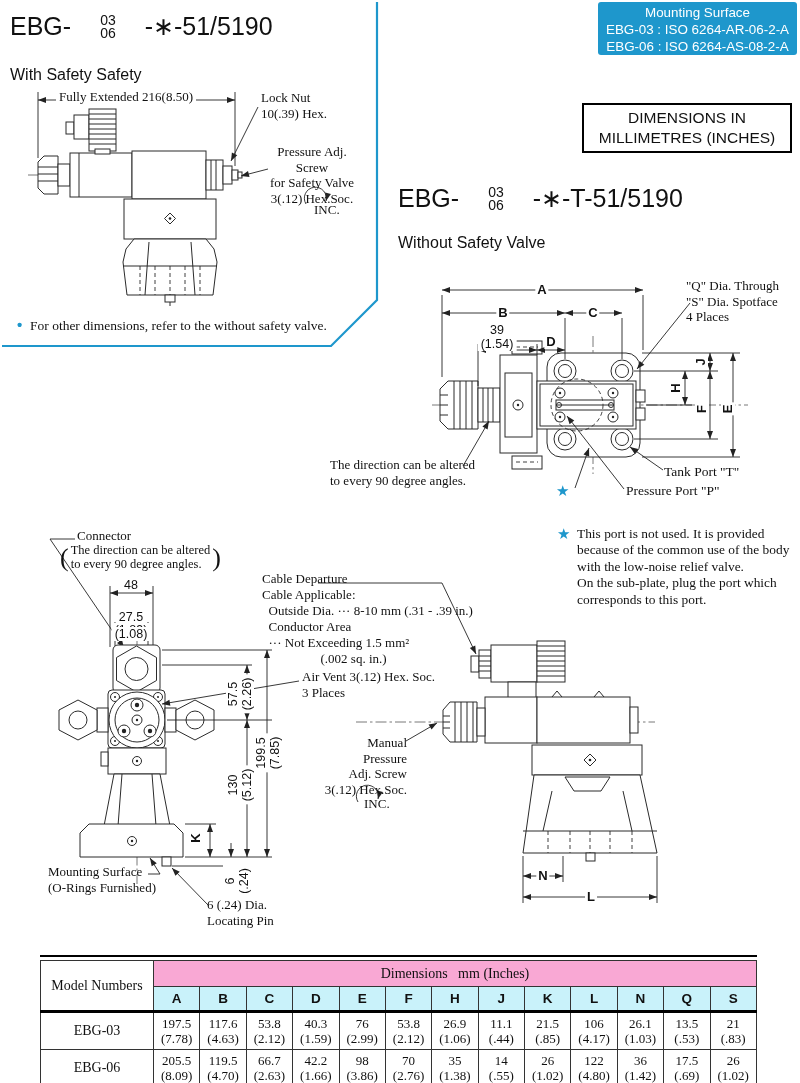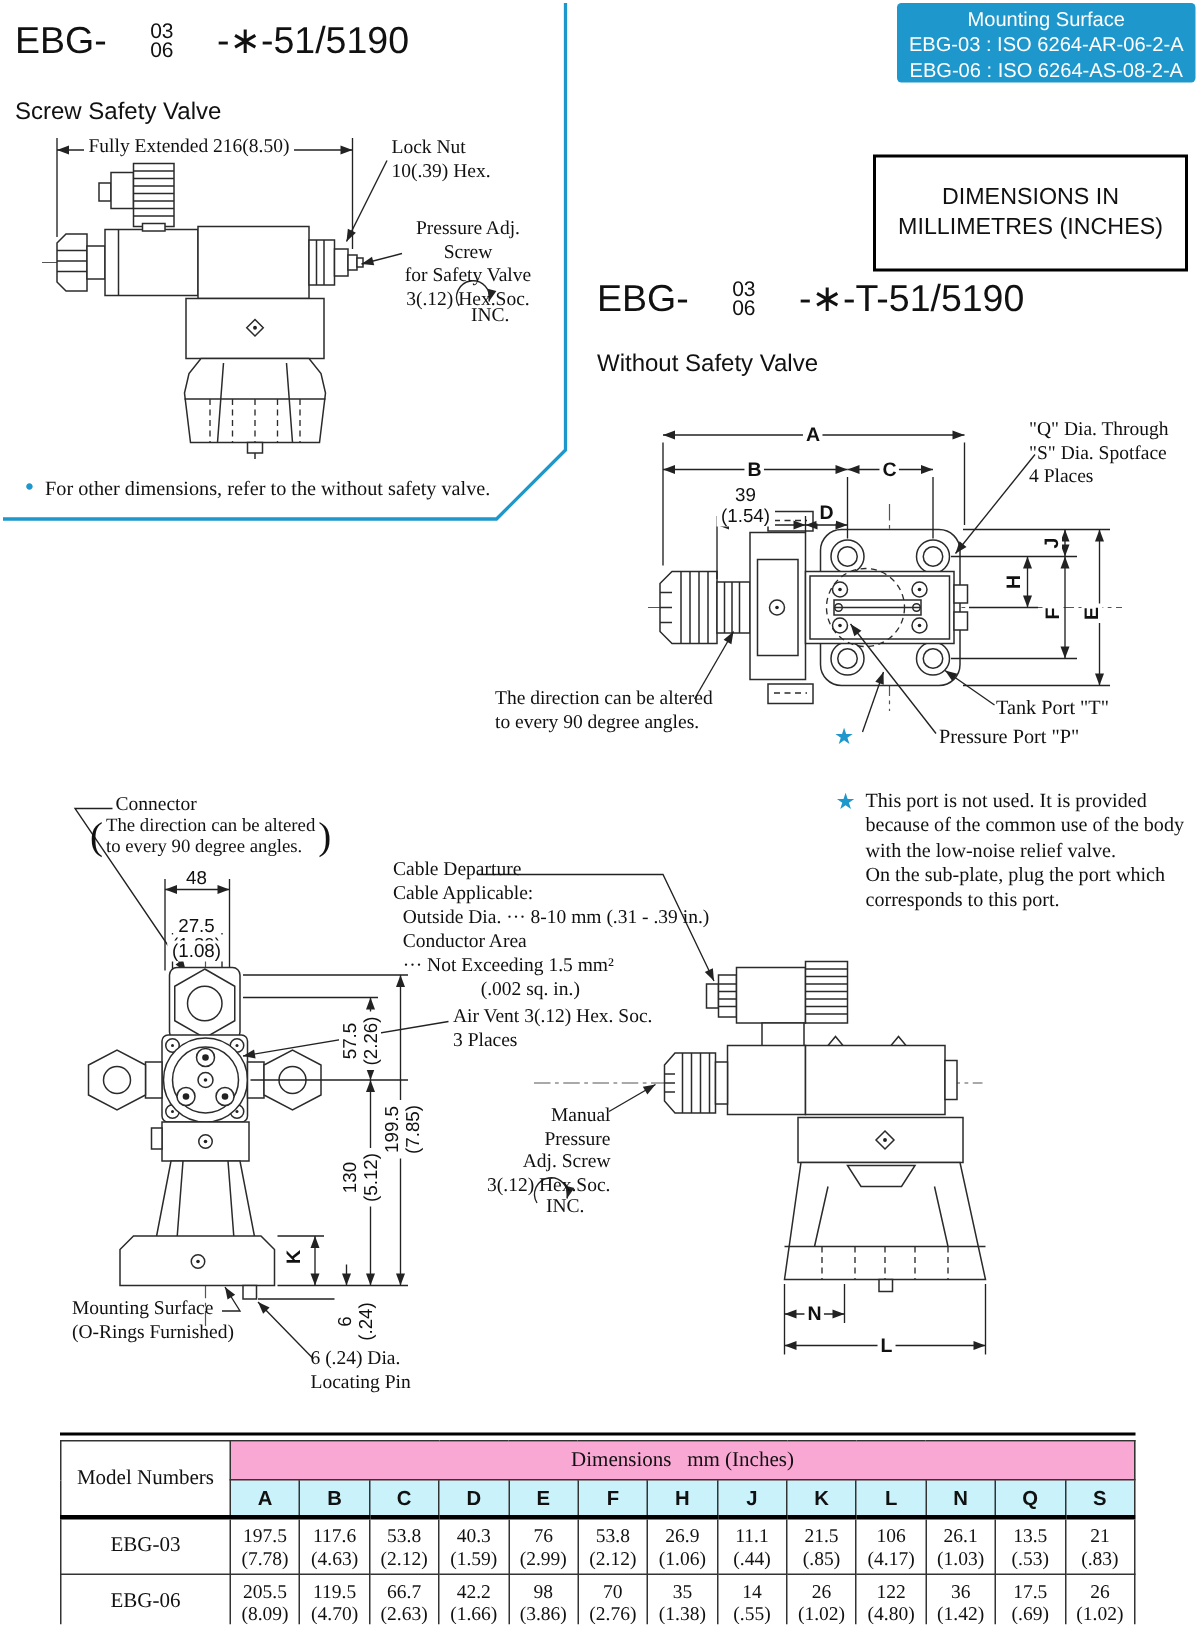--- a/index.html
+++ b/index.html
@@ -10,21 +10,21 @@
   .dl{position:absolute;font:bold 13px/14px "Liberation Sans",sans-serif;color:#111;background:#fff;padding:0 2px;white-space:pre;}
   .ctr{transform:translate(-50%,-50%);}
   .rot{transform:translate(-50%,-50%) rotate(-90deg);}
   .wbg{background:#fff;padding:0 3px;}
   .title{position:absolute;display:flex;align-items:center;font:25px "Liberation Sans",sans-serif;color:#111;gap:28px;}
   .title .stack{display:flex;flex-direction:column;font-size:14px;line-height:13px;text-align:center;margin:0 1px;}
   .subtitle{position:absolute;font:16px "Liberation Sans",sans-serif;color:#111;}
   .bluebox{position:absolute;left:598px;top:2px;width:199px;height:53px;background:#1e97cc;border-radius:3px;
            color:#fff;text-align:center;font:13.4px/17px "Liberation Sans",sans-serif;padding-top:2px;box-sizing:border-box;}
   .dimbox{position:absolute;left:582px;top:103px;width:206px;border:2px solid #000;text-align:center;
-          font:15.5px/20px "Liberation Sans",sans-serif;padding:17px 0;color:#111;}
+          font:15.5px/20px "Liberation Sans",sans-serif;padding:3px 0;color:#111;}
   .star{position:absolute;color:#1e97cc;font:15px "Liberation Sans",sans-serif;}
   .bullet{position:absolute;color:#1e97cc;font:bold 15px "Liberation Sans",sans-serif;}
   .paren-note{position:absolute;left:60px;top:544px;display:flex;align-items:center;}
   .paren-note .big{font:26px/26px "Liberation Serif",serif;font-weight:300;}
   .paren-note .inner{font:12.5px/13.5px "Liberation Serif",serif;white-space:pre-line;margin:0 2px;}
   .cable{position:absolute;left:262px;top:571px;font:13px/16px "Liberation Serif",serif;white-space:pre;}
   svg.art{position:absolute;left:0;top:0;pointer-events:none;}
   .ln{stroke:#2b2b2b;fill:none;stroke-width:1;}
   .fw{fill:#fff;stroke:#2b2b2b;stroke-width:1;}
   .dot{fill:#222;stroke:none;}
@@ -241,21 +241,21 @@
   </svg>
 
   <div class="title" style="left:10px;top:12px;">
     <span>EBG-</span>
     <span class="stack">
       <span>03</span>
       <span>06</span>
     </span>
     <span>-∗-51/5190</span>
   </div>
-  <div class="subtitle" style="left:10px;top:66px;">Screw Safety Valve</div>
+  <div class="subtitle" style="left:10px;top:66px;">With Safety Safety</div>
   <div class="t ctr wbg" style="left:126px;top:97px;white-space:nowrap;">Fully Extended 216(8.50)</div>
   <div class="t" style="left:261px;top:90px;">Lock Nut
 10(.39) Hex.</div>
   <div class="t" style="left:262px;top:144px;width:100px;text-align:center;">Pressure Adj. Screw
 for Safety Valve
 3(.12) Hex.Soc.</div>
   <div class="t" style="left:314px;top:202px;">INC.</div>
   <span class="bullet" style="left:17px;top:316px;">•</span>
   <div class="t" style="left:30px;top:318px;font-size:13.5px;">For other dimensions, refer to the without safety valve.</div>
 

